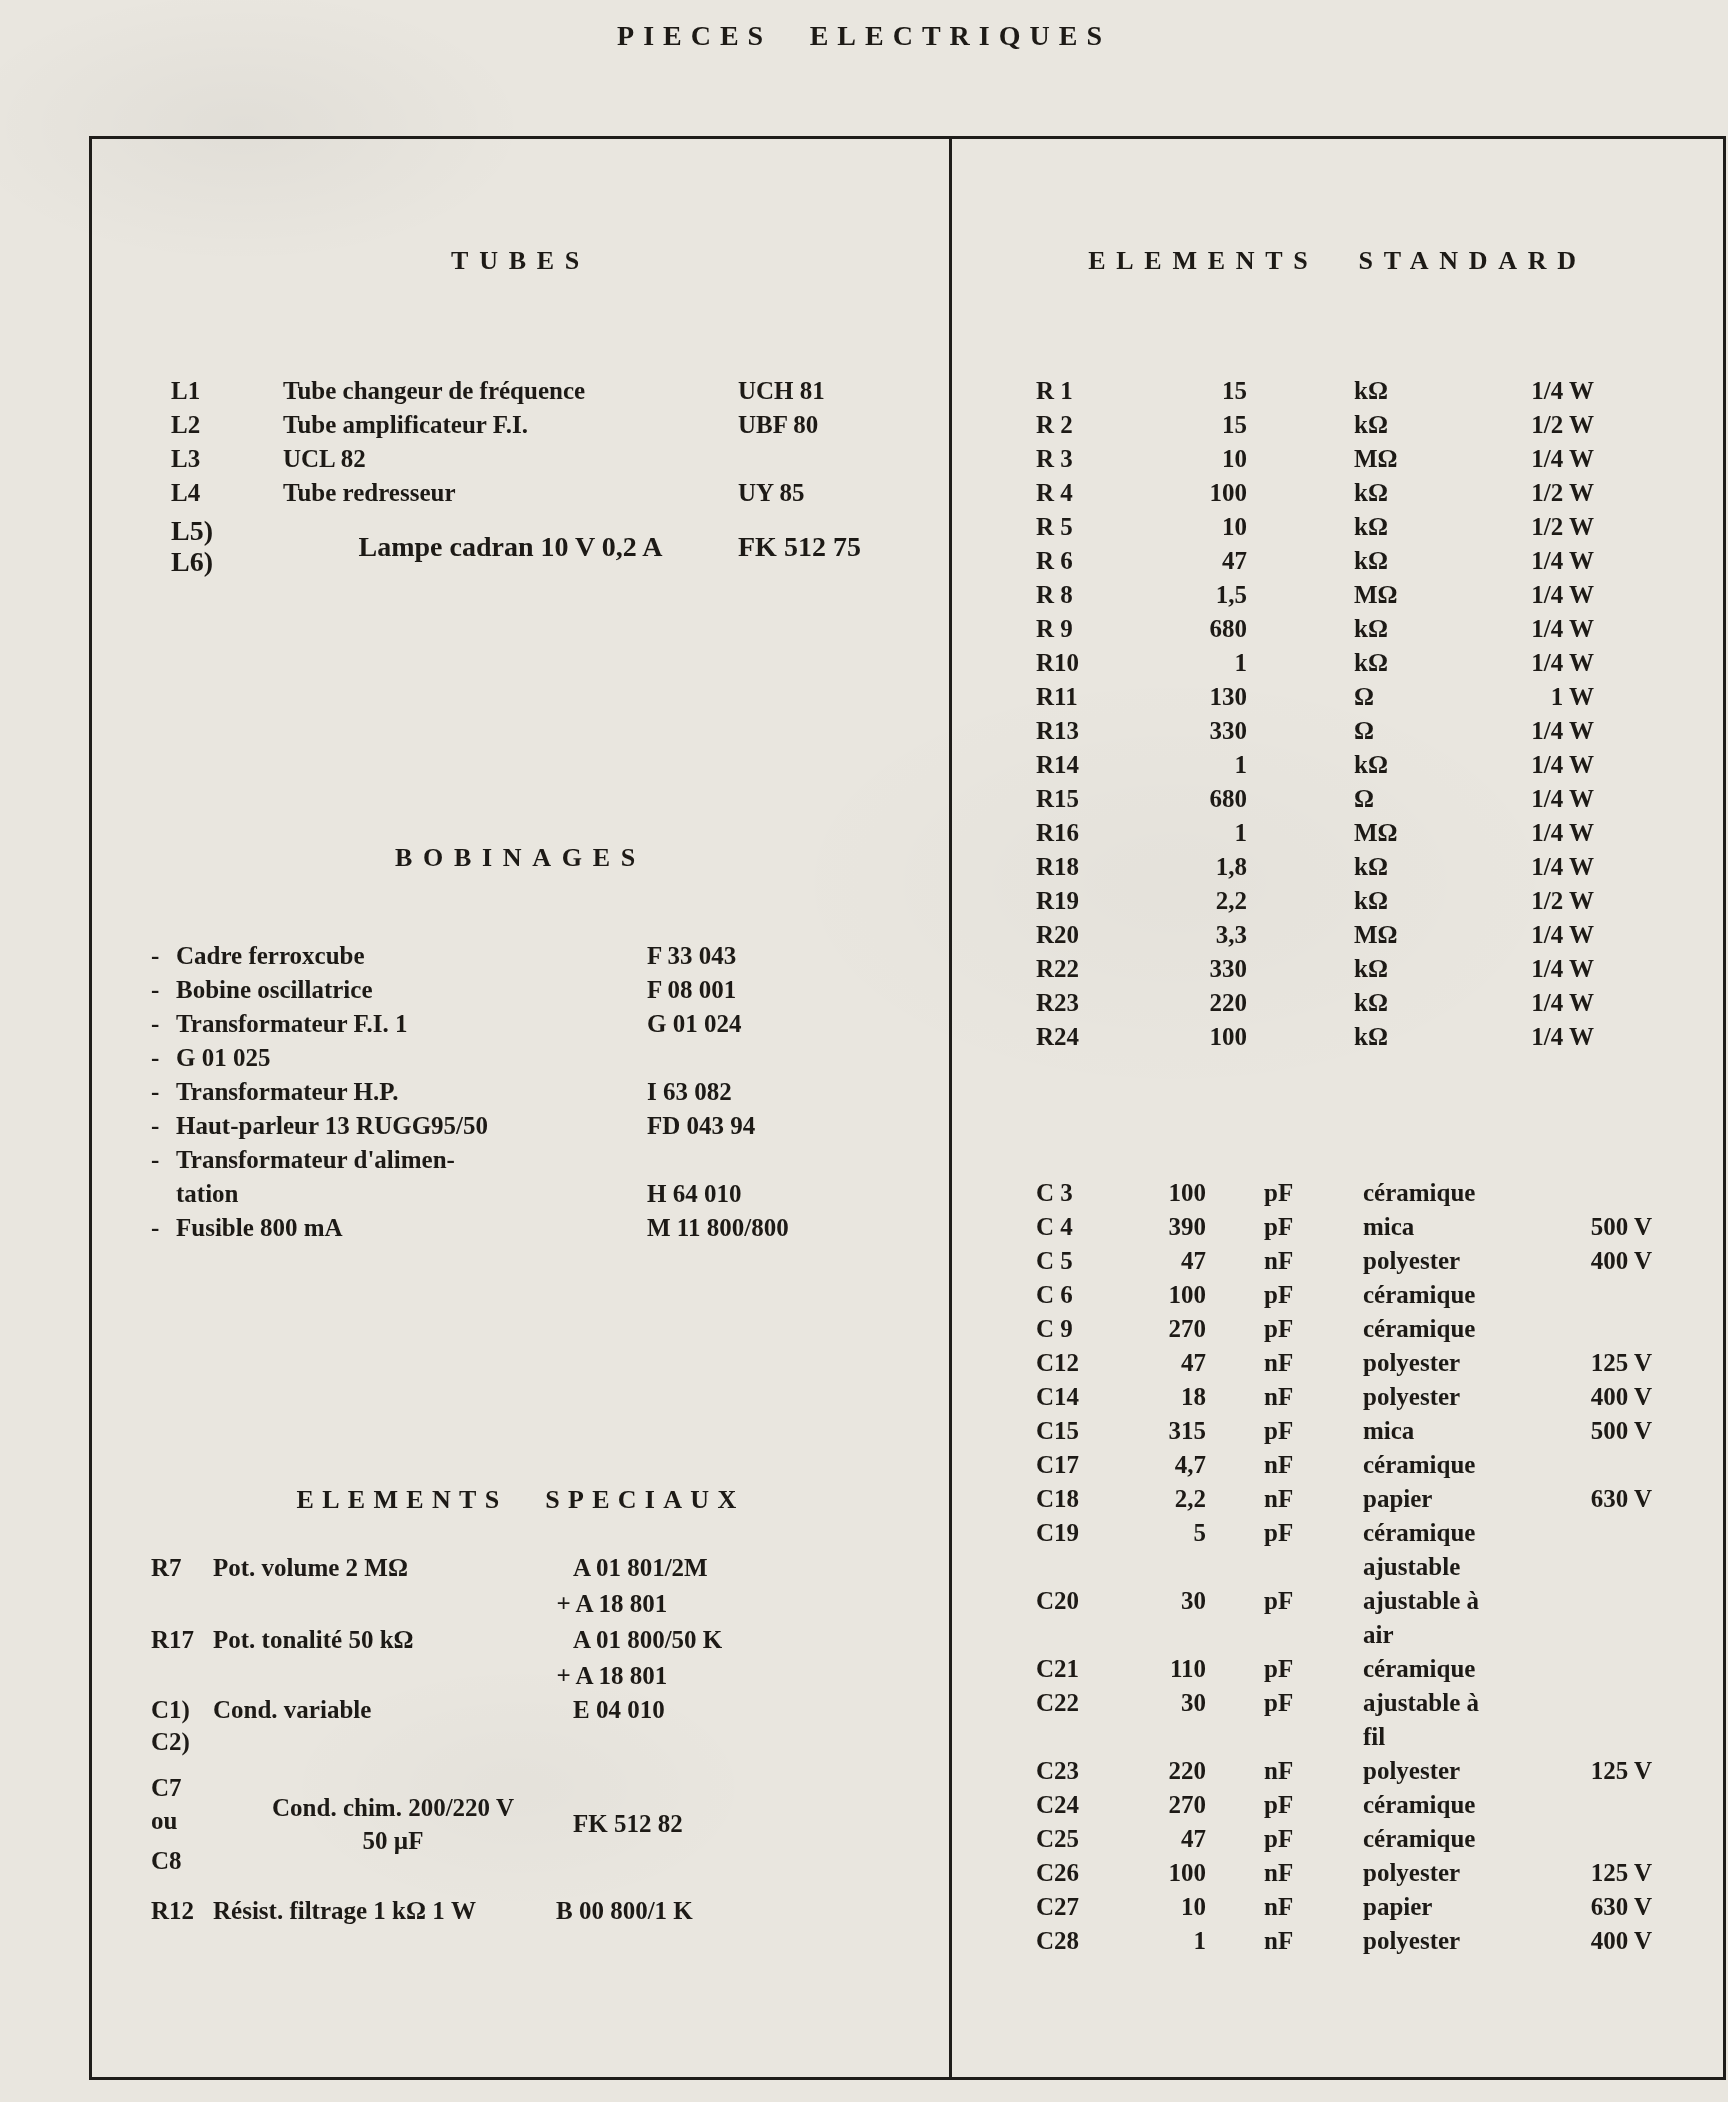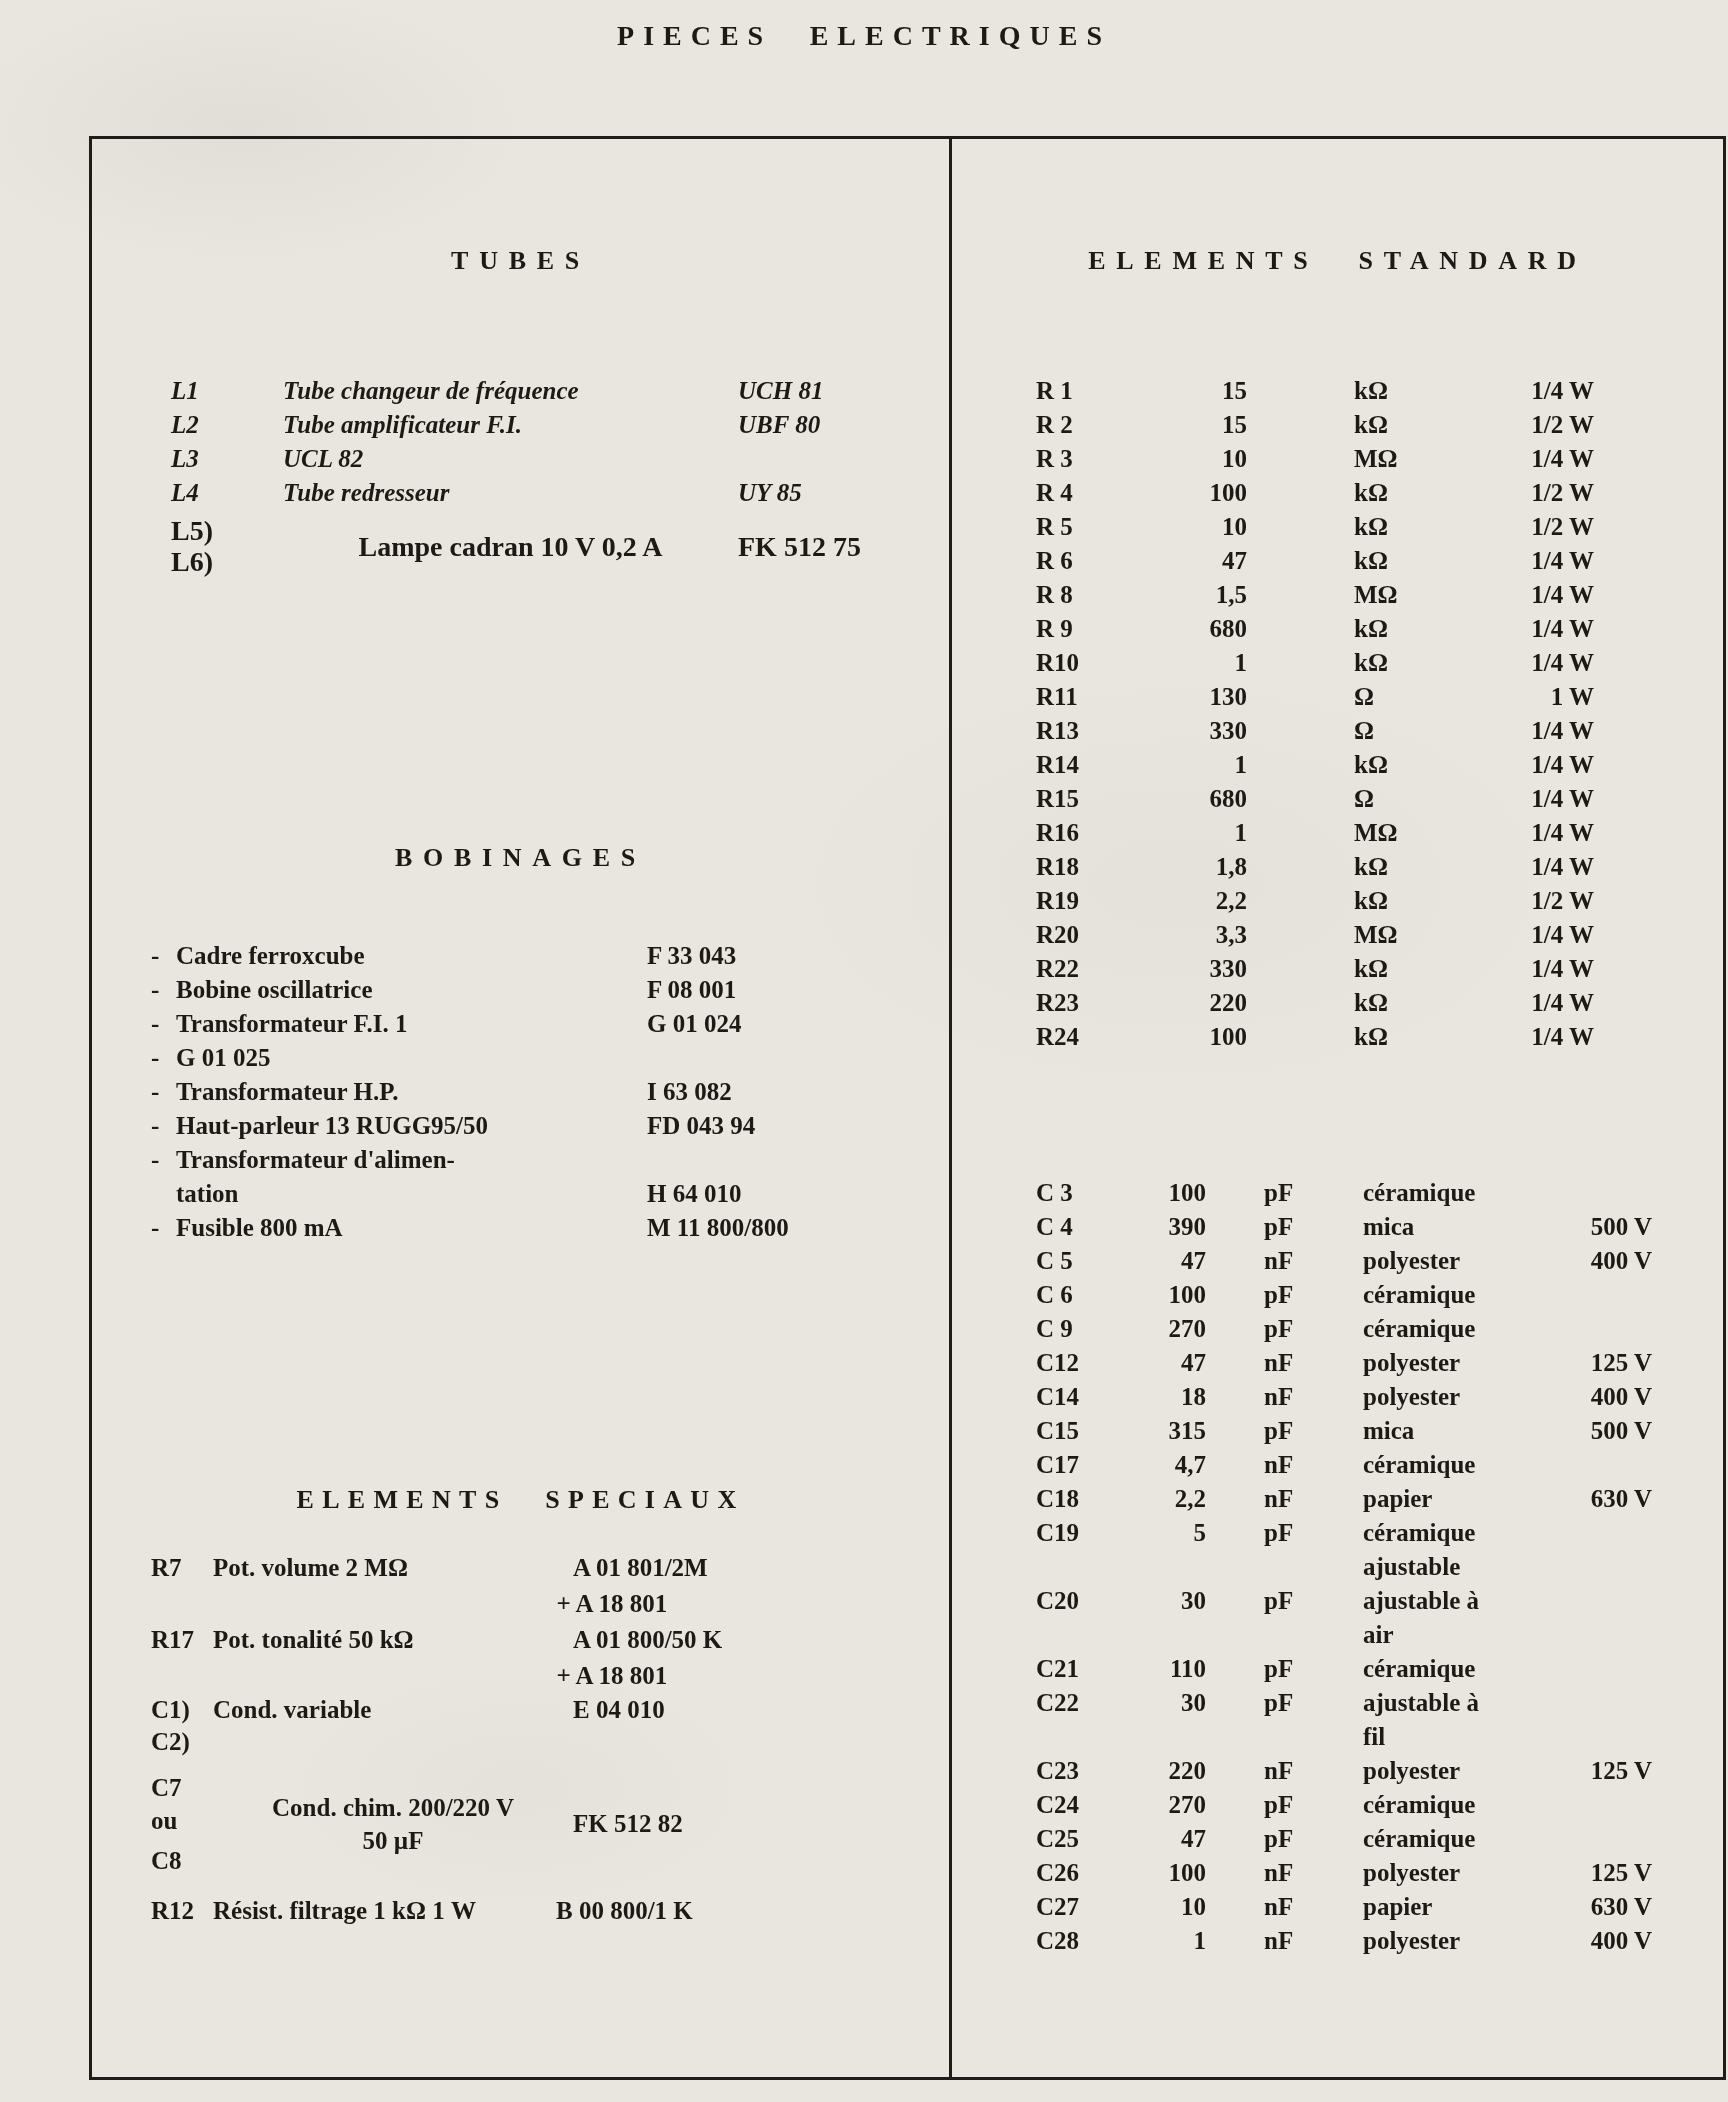--- a/index.html
+++ b/index.html
@@ -41,21 +41,21 @@
   }
   .tubes-heading { margin-top:107px; }
   .std-heading   { margin-top:107px; }
   .bob-heading   { margin-top:266px; }
   .spec-heading  { margin-top:240px; letter-spacing:8.3px; }
 
   .blk { display:block; }
   .ra { text-align:right; }
 
   
-  .tubes-rows { margin:98px 0 0 79px; font-size:25px;font-style:italic; }
+  .tubes-rows { margin:98px 0 0 79px; font-size:25px; }
   .tube-row { display:grid; grid-template-columns:112px 455px auto; line-height:34px; }
   .lamp-row { display:flex; align-items:center; margin:5px 0 0 79px; font-size:28px; line-height:31px; }
   .lamp-ids { width:112px; }
   .lamp-desc { width:455px;text-align:center; }
 
   
   .bob-rows { margin:66px 0 0 59px; font-size:25px; }
   .bob-row { display:grid; grid-template-columns:25px 471px auto; line-height:34px; align-items:end; }
   .bob-dash { align-self:start; }
 

